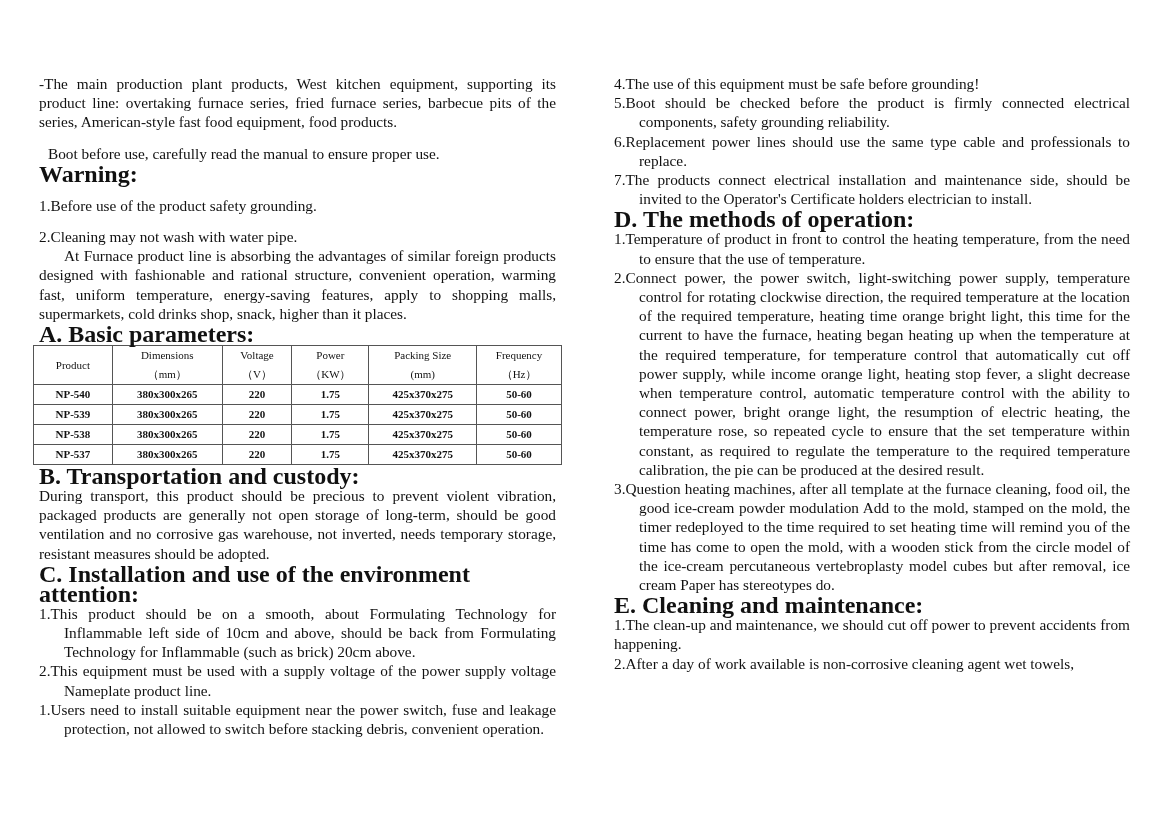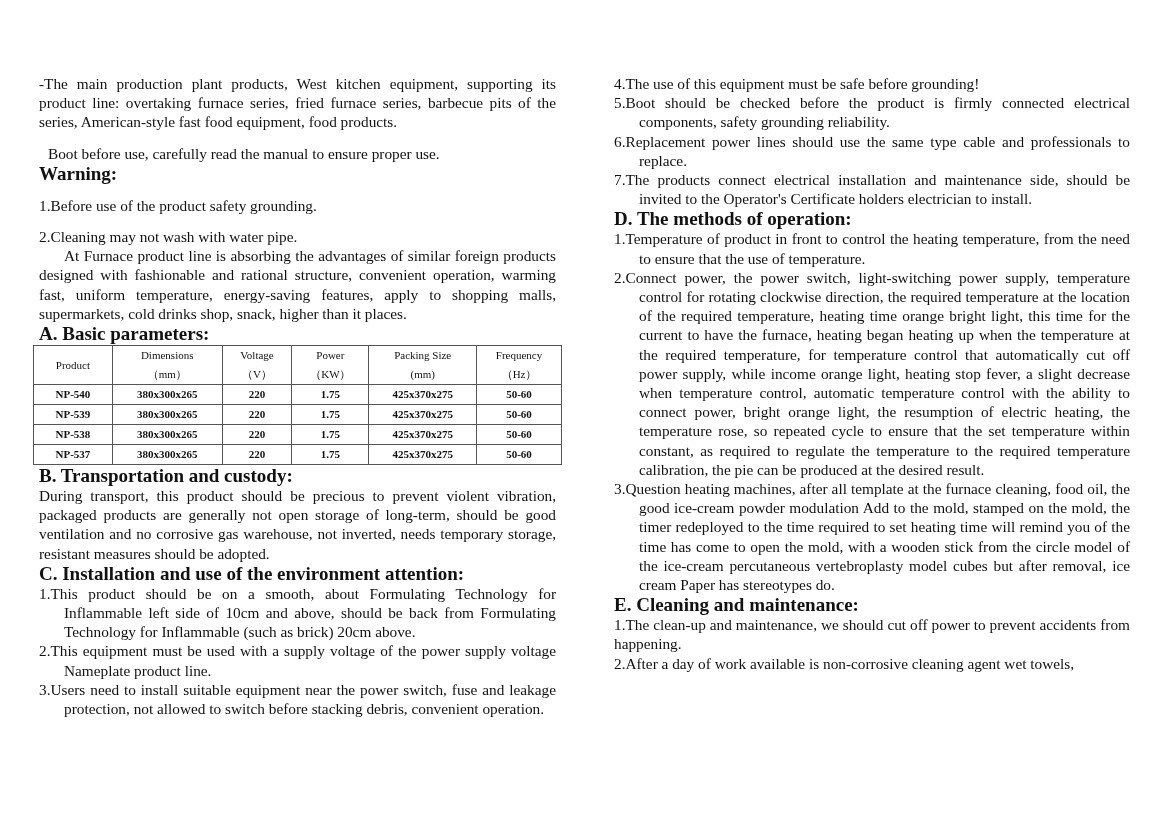--- a/index.html
+++ b/index.html
@@ -12,21 +12,21 @@
       position: absolute; top: 74px;
       font-size: 15.3px; line-height: 19.2px;
     }
     .col-left { left: 39px; width: 517px; }
     .col-right { left: 614px; width: 516px; }
     .p { margin: 0; text-align: justify; }
     .p.left { text-align: left; margin-top: 12px; }
     .indent1 { text-indent: 9px; }
     .indent2 { text-indent: 25px; }
     .h {
-      margin: 0; font-weight: bold; font-size: 19px; line-height: 20px;
+      margin: 0; font-weight: bold; font-size: 24px; line-height: 20px;
       padding-top: 1px;
     }
     .item {
       margin: 0; text-align: justify;
       padding-left: 25px; text-indent: -25px;
     }
     .item.flush { padding-left: 0; text-indent: 0; }
     table.params {
       border-collapse: collapse; margin: 1px 0 0 -6px;
       width: 529px; font-size: 11px; line-height: 19px;
@@ -104,21 +104,21 @@
     </tr>
   </tbody>
     </table>
 
   <h2 class="h">B. Transportation and custody:</h2>
   <p class="p">During transport, this product should be precious to prevent violent vibration, packaged products are generally not open storage of long-term, should be good ventilation and no corrosive gas warehouse, not inverted, needs temporary storage, resistant measures should be adopted.</p>
 
   <h2 class="h">C. Installation and use of the environment attention:</h2>
   <p class="item">1.This product should be on a smooth, about Formulating Technology for Inflammable left side of 10cm and above, should be back from Formulating Technology for Inflammable (such as brick) 20cm above.</p>
   <p class="item">2.This equipment must be used with a supply voltage of the power supply voltage Nameplate product line.</p>
-  <p class="item">3.Users need to install suitable equipment near the power switch, fuse and leakage protection, not allowed to switch before stacking debris, convenient operation.</p>
+  <p class="item">1.Users need to install suitable equipment near the power switch, fuse and leakage protection, not allowed to switch before stacking debris, convenient operation.</p>
 </div>
 
 <div class="col col-right">
   <p class="item">4.The use of this equipment must be safe before grounding!</p>
   <p class="item">5.Boot should be checked before the product is firmly connected electrical components, safety grounding reliability.</p>
   <p class="item">6.Replacement power lines should use the same type cable and professionals to replace.</p>
   <p class="item">7.The products connect electrical installation and maintenance side, should be invited to the Operator's Certificate holders electrician to install.</p>
 
   <h2 class="h">D. The methods of operation:</h2>
   <p class="item">1.Temperature of product in front to control the heating temperature, from the need to ensure that the use of temperature.</p>

